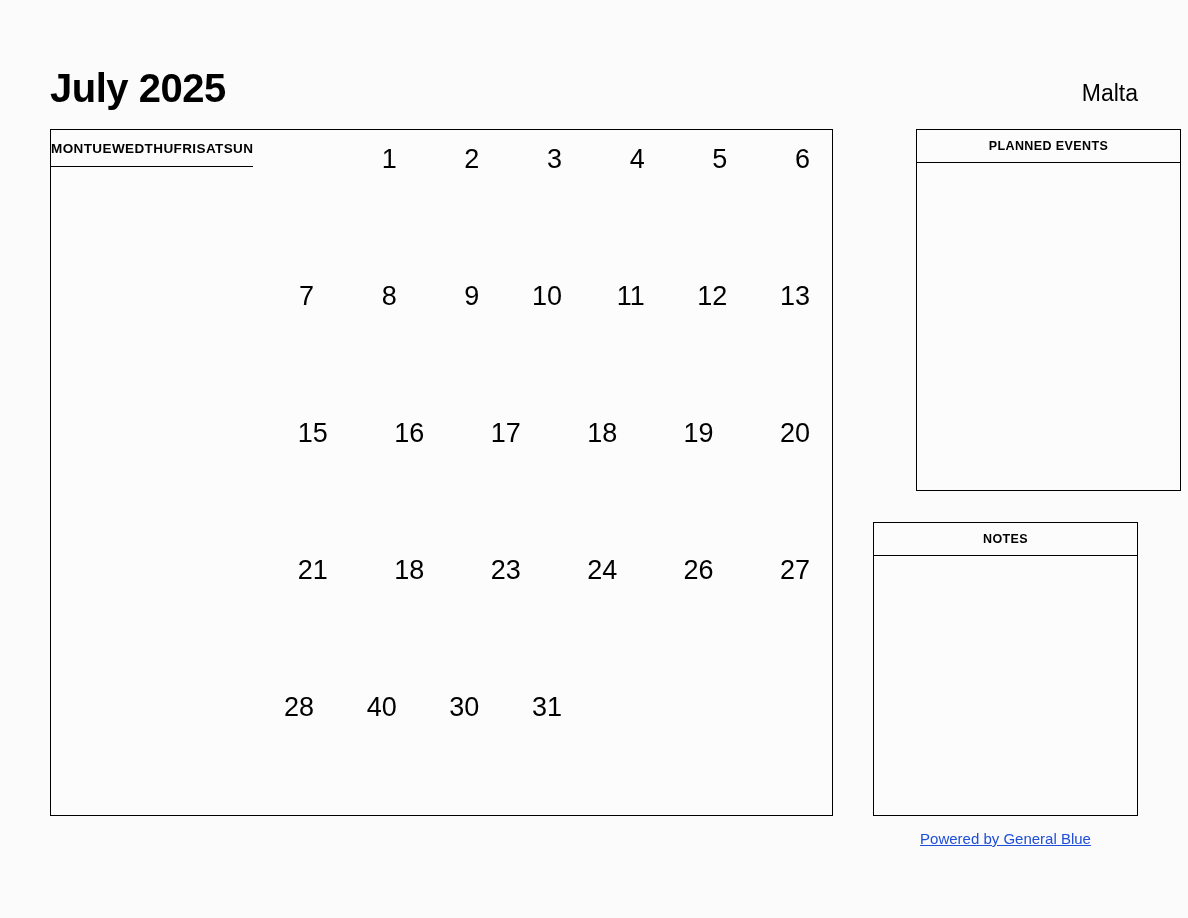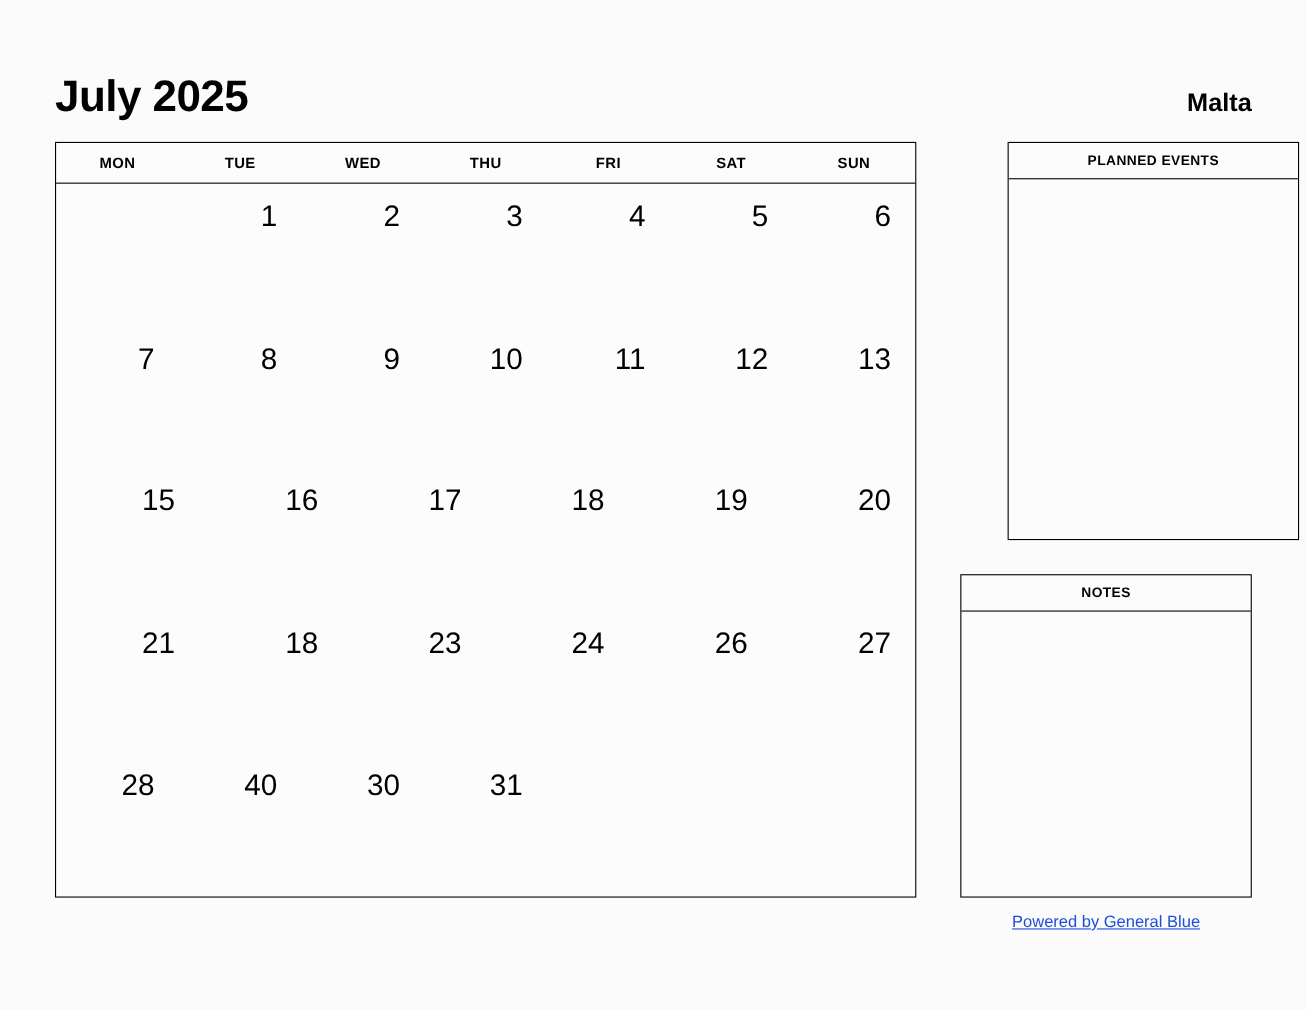--- a/index.html
+++ b/index.html
@@ -35,39 +35,38 @@
   }
   .month-title {
     font-size: 40px;
     font-weight: bold;
     line-height: 44px;
     letter-spacing: -0.5px;
     white-space: nowrap;
   }
   .locale-title {
     font-size: 23px;
-    font-weight: bold;
+    font-weight: normal;
     line-height: 26px;
     white-space: nowrap;
     padding-bottom: 4px;
     margin-left: 48px;
   }
 
   
   .calendar {
     position: absolute;
     left: 50px;
     top: 129px;
     width: 783px;
     height: 687px;
     border: 1.5px solid #000000;
     box-sizing: border-box;
     background: #fcfcfc;
     display: flex;
-    flex-direction: column;
   }
   .weekday-row {
     display: flex;
     height: 36px;
     border-bottom: 1.5px solid #000000;
     flex: 0 0 auto;
   }
   .weekday-cell {
     flex: 1 1 0;
     display: flex;

